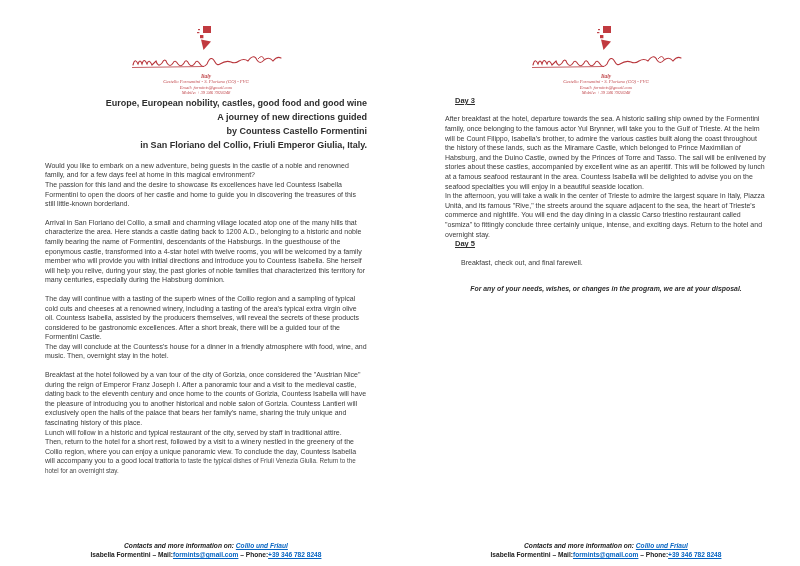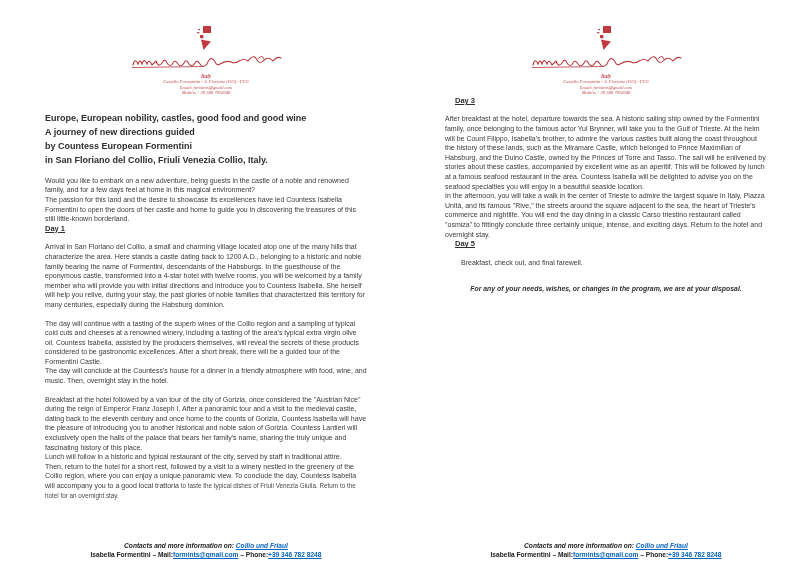--- a/index.html
+++ b/index.html
@@ -16,21 +16,21 @@
 
   
   .logo{margin-top:26px;text-align:center;line-height:0;}
   .logo .crest{display:block;margin:0 auto 1px auto;}
   .logo .sig{display:block;margin:0 auto;}
   .logo-lines{margin-top:2px;color:#c0464b;font-family:"Liberation Serif", serif;font-style:italic;}
   .logo-l1{font-size:5.4px;line-height:6px;font-weight:bold;}
   .logo-l{font-size:4.6px;line-height:5.6px;}
 
   
-  .title{margin-top:15px;text-align:left;font-weight:bold;font-size:9px;line-height:14px;color:#2e2e2e;}
+  .title{margin-top:0;text-align:right;font-weight:bold;font-size:9px;line-height:14px;color:#2e2e2e;}
 
   
   .para{margin:0;font-size:7px;line-height:9.6px;text-align:left;}
   .gap-s{margin-top:9px;}
   .gap-m{margin-top:10px;text-decoration:underline;}
   .day-heading{font-weight:bold;font-size:7.5px;line-height:9.6px;color:#2e2e2e;margin:0;}
   .indent10{margin-left:10px;}
   .indent16{margin-left:16px;}
   .small-tail{font-size:6.3px;color:#4a4a4a;}
 
@@ -67,28 +67,27 @@
           <div class="logo-l1">Italy</div>
           <div class="logo-l">Castello Formentini - S. Floriano (GO) - FVG</div>
           <div class="logo-l">Email: formints@gmail.com</div>
           <div class="logo-l">Mobile: +39 346 7828248</div>
         </div>
       </div>
 
       <div class="title">
         <div>Europe, European nobility, castles, good food and good wine</div>
         <div>A journey of new directions guided</div>
-        <div>by Countess  European Formentini</div>
-        <div>in  San Floriano del Collio, Friuli Venezia Collio, Italy.</div>
+        <div>by Countess  Castello Formentini</div>
+        <div>in  San Floriano del Collio, Friuli Emperor Giulia, Italy.</div>
       </div>
 
       <p class="para gap-s">Would you like to embark on a new adventure, being guests in the castle of a noble and renowned family, and for a few days feel at home in this magical environment?</p>
       <p class="para">The passion for this land and the desire to showcase its excellences have led Countess Isabella Formentini to open the doors of her castle and home to guide you in discovering the treasures of this still little-known borderland.</p>
 
-      <p class="day-heading gap-m">Day 1</p>
 
       <p class="para gap-s">Arrival in San Floriano del Collio, a small and charming village located atop one of the many hills that characterize the area. Here stands a castle dating back to 1200 A.D., belonging to a historic and noble family bearing the name of Formentini, descendants of the Habsburgs. In the guesthouse of the eponymous castle, transformed into a 4-star hotel with twelve rooms, you will be welcomed by a family member who will provide you with initial directions and introduce you to Countess Isabella. She herself will help you relive, during your stay, the past glories of noble families that characterized this territory for many centuries, especially during the Habsburg dominion.</p>
       <p class="para gap-s">The day will continue with a tasting of the superb wines of the Collio region and a sampling of typical cold cuts and cheeses at a renowned winery, including a tasting of the area's typical extra virgin olive oil. Countess Isabella, assisted by the producers themselves, will reveal the secrets of these products considered to be gastronomic excellences. After a short break, there will be a guided tour of the Formentini Castle.</p>
       <p class="para">The day will conclude at the Countess's house for a dinner in a friendly atmosphere with food, wine, and music. Then, overnight stay in the hotel.</p>
 
 
       <p class="para gap-s">Breakfast at the hotel followed by a van tour of the city of Gorizia, once considered the "Austrian Nice" during the reign of Emperor Franz Joseph I. After a panoramic tour and a visit to the medieval castle, dating back to the eleventh century and once home to the counts of Gorizia, Countess Isabella will have the pleasure of introducing you to another historical and noble salon of Gorizia. Countess Lantieri will exclusively open the halls of the palace that bears her family's name, sharing the truly unique and fascinating history of this place.</p>
       <p class="para">Lunch will follow in a historic and typical restaurant of the city, served by staff in traditional attire.</p>
       <p class="para"><span>Then, return to the hotel for a short rest, followed by a visit to a winery nestled in the greenery of the Collio region, where you can enjoy a unique panoramic view. To conclude the day, Countess Isabella will accompany you to a good local trattoria </span><span class="small-tail">to taste the typical dishes of Friuli Venezia Giulia. Return to the hotel for an overnight stay.</span></p>
 

